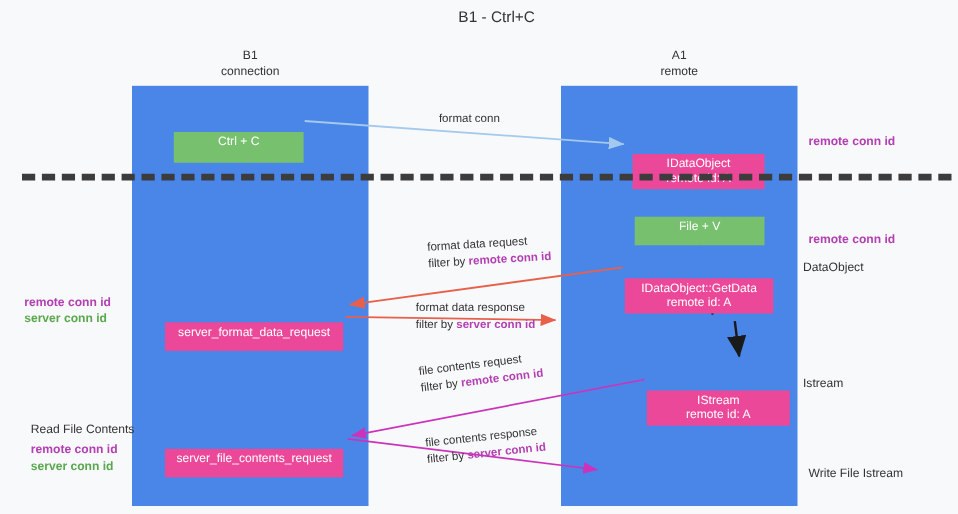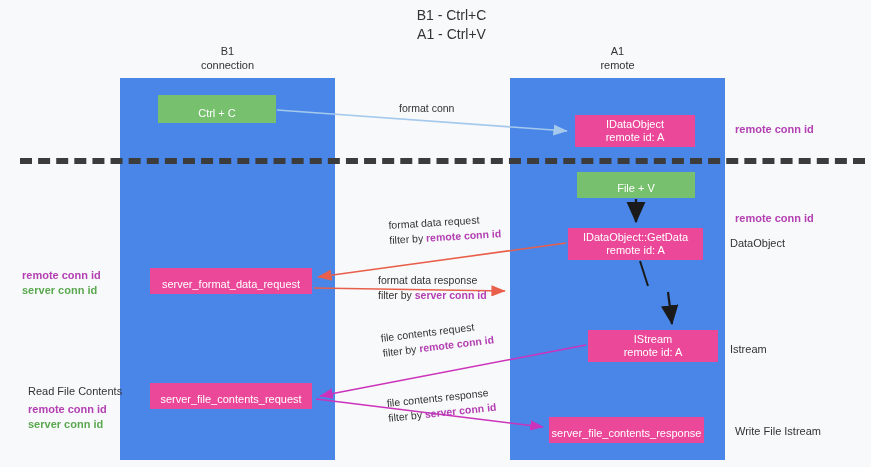--- a/index.html
+++ b/index.html
@@ -36,23 +36,24 @@
 
   
   #divider{
     position:absolute;left:20px;top:158px;width:845px;height:0;
     border-top:6px dashed #3c3c3c;
   }
 
   
   .node{
     position:absolute;box-sizing:border-box;
-    display:flex;align-items:flex-end;justify-content:center;
+    display:flex;align-items:flex-start;justify-content:center;
     text-align:center;color:#fff;font-size:11px;line-height:13px;
     padding:3px 4px;
+    margin-top:25px;
   }
   .node.green{background:#76c06e;}
   .node.orange{background:#ec4899;}
   .node span{display:block;}
 
   #n-ctrlc     {left:158px;top:95px;width:118px;height:28px;}
   #n-dataobj   {left:575px;top:115px;width:120px;height:32px;}
   #n-ctrlv     {left:577px;top:172px;width:118px;height:26px;}
   #n-getdata   {left:568px;top:228px;width:135px;height:32px;}
   #n-sfdreq    {left:150px;top:268px;width:162px;height:26px;}
@@ -92,21 +93,20 @@
 
   svg#wires{position:absolute;left:0;top:0;width:871px;height:467px;pointer-events:none;}
 </style>
 </head>
 <body>
 
 <div id="stage">
 
   <div id="title">
     <span>B1 - Ctrl+C</span>
-    <span>A1 - Ctrl+V</span>
   </div>
 
   <div id="head-b1" class="lane-head">
     <span class="l1">B1</span>
     <span class="l2">connection</span>
   </div>
   <div id="head-a1" class="lane-head">
     <span class="l1">A1</span>
     <span class="l2">remote</span>
   </div>
@@ -178,23 +178,20 @@
     <div>
       <span>IStream</span>
       <span>remote id: A</span>
     </div>
   </div>
 
   <div id="n-sfcreq" class="node orange">
     <span>server_file_contents_request</span>
   </div>
 
-  <div id="n-sfcresp" class="node orange">
-    <span>server_file_contents_response</span>
-  </div>
 
   <div id="divider"></div>
 
   <div id="a-remote1" class="anno">
     <span class="pink">remote conn id</span>
   </div>
   <div id="a-remote2" class="anno">
     <span class="pink">remote conn id</span>
   </div>
   <div id="a-dataobject" class="anno">

